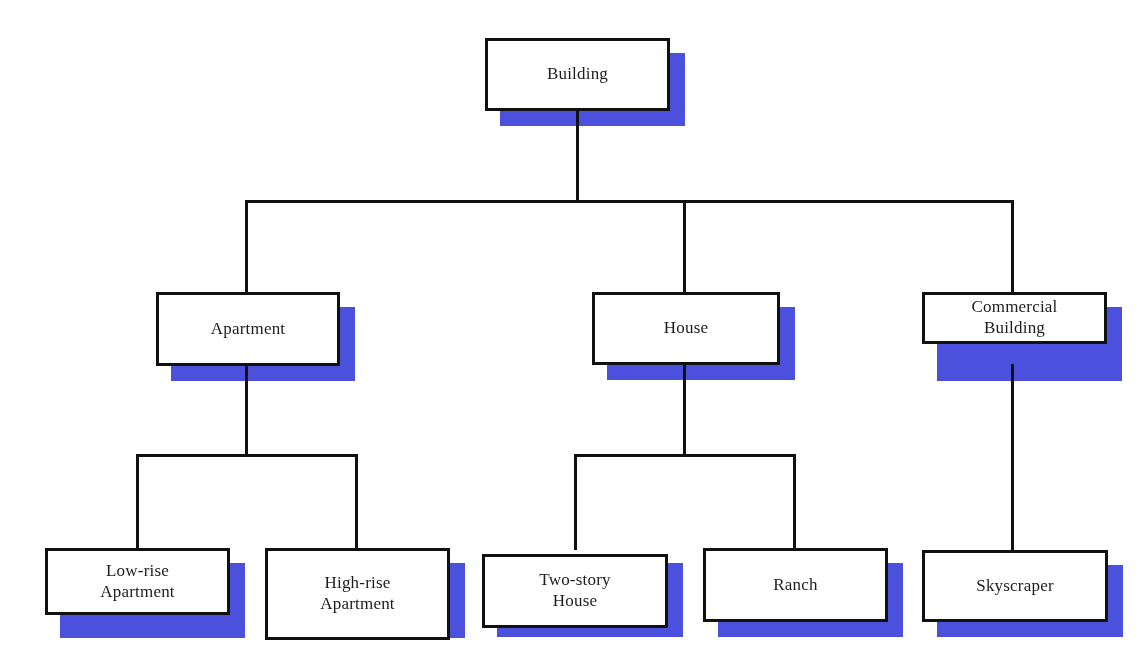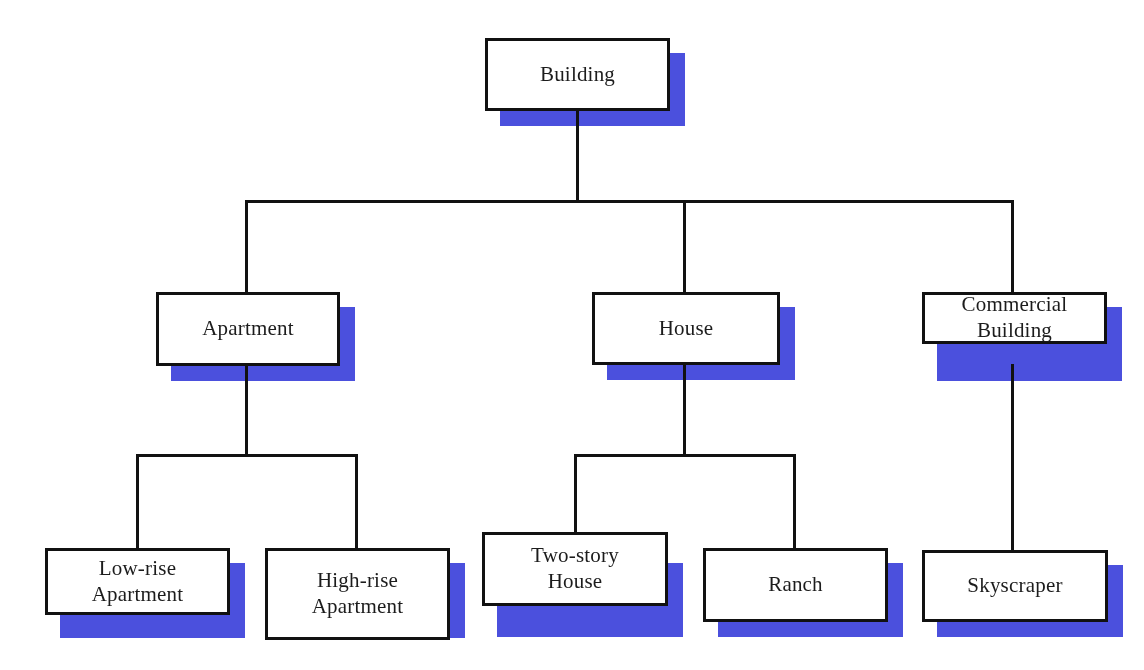--- a/index.html
+++ b/index.html
@@ -31,21 +31,21 @@
     background: #ffffff;
     border: 3px solid var(--line-color, #111111);
     display: flex;
     align-items: center;
     justify-content: center;
     text-align: center;
     z-index: 2;
   }
   .node .label {
     white-space: pre-line;
-    font-size: 21px;
+    font-size: 17px;
     line-height: 1.22;
     color: var(--text-color, #1c1c1c);
     letter-spacing: 0.2px;
   }
 </style>
 </head>
 <body>
 
 <div id="canvas">
 
@@ -88,21 +88,21 @@
 Building</span>
   </div>
   <div class="node" style="left:45px;  top:548px; width:185px; height:67px;">
     <span class="label">Low-rise
 Apartment</span>
   </div>
   <div class="node" style="left:265px; top:548px; width:185px; height:92px;">
     <span class="label">High-rise
 Apartment</span>
   </div>
-  <div class="node" style="left:482px; top:532px; width:186px; height:74px;">
+  <div class="node" style="left:482px; top:554px; width:186px; height:74px;">
     <span class="label">Two-story
 House</span>
   </div>
   <div class="node" style="left:703px; top:548px; width:185px; height:74px;">
     <span class="label">Ranch</span>
   </div>
   <div class="node" style="left:922px; top:550px; width:186px; height:72px;">
     <span class="label">Skyscraper</span>
   </div>
 

